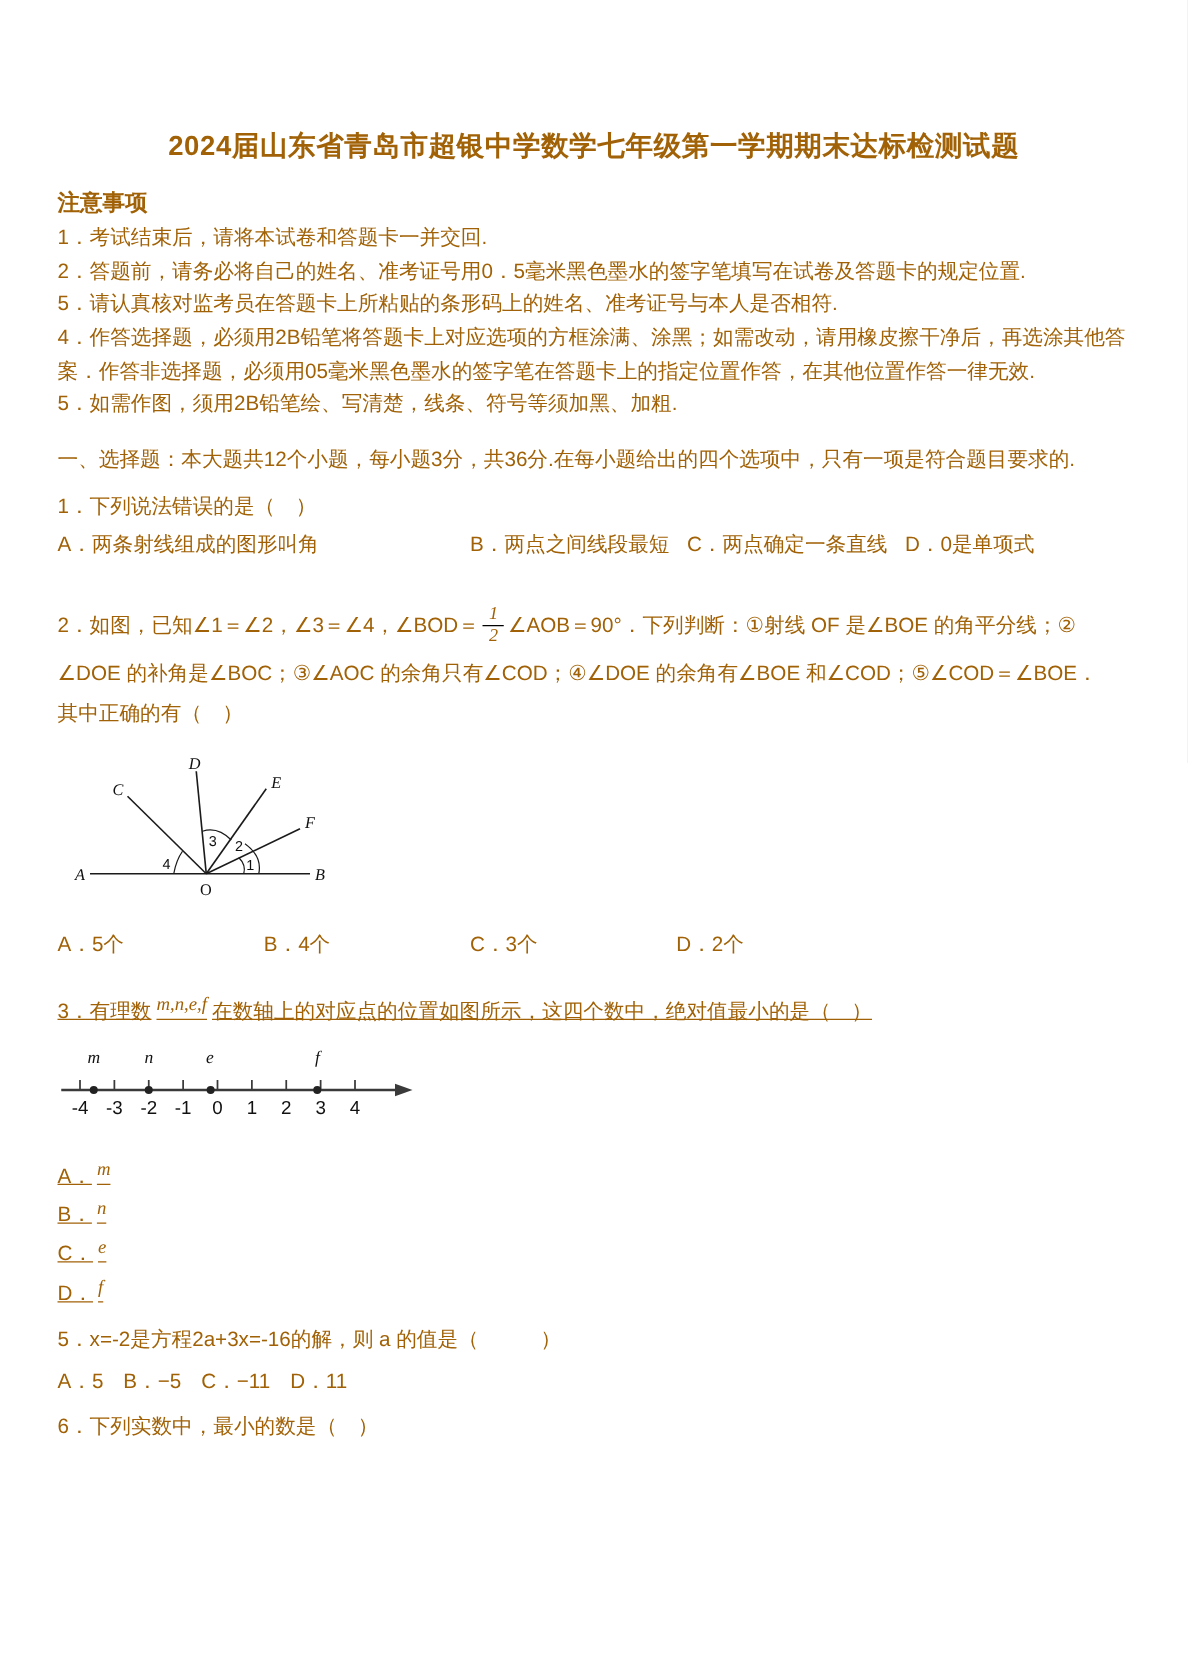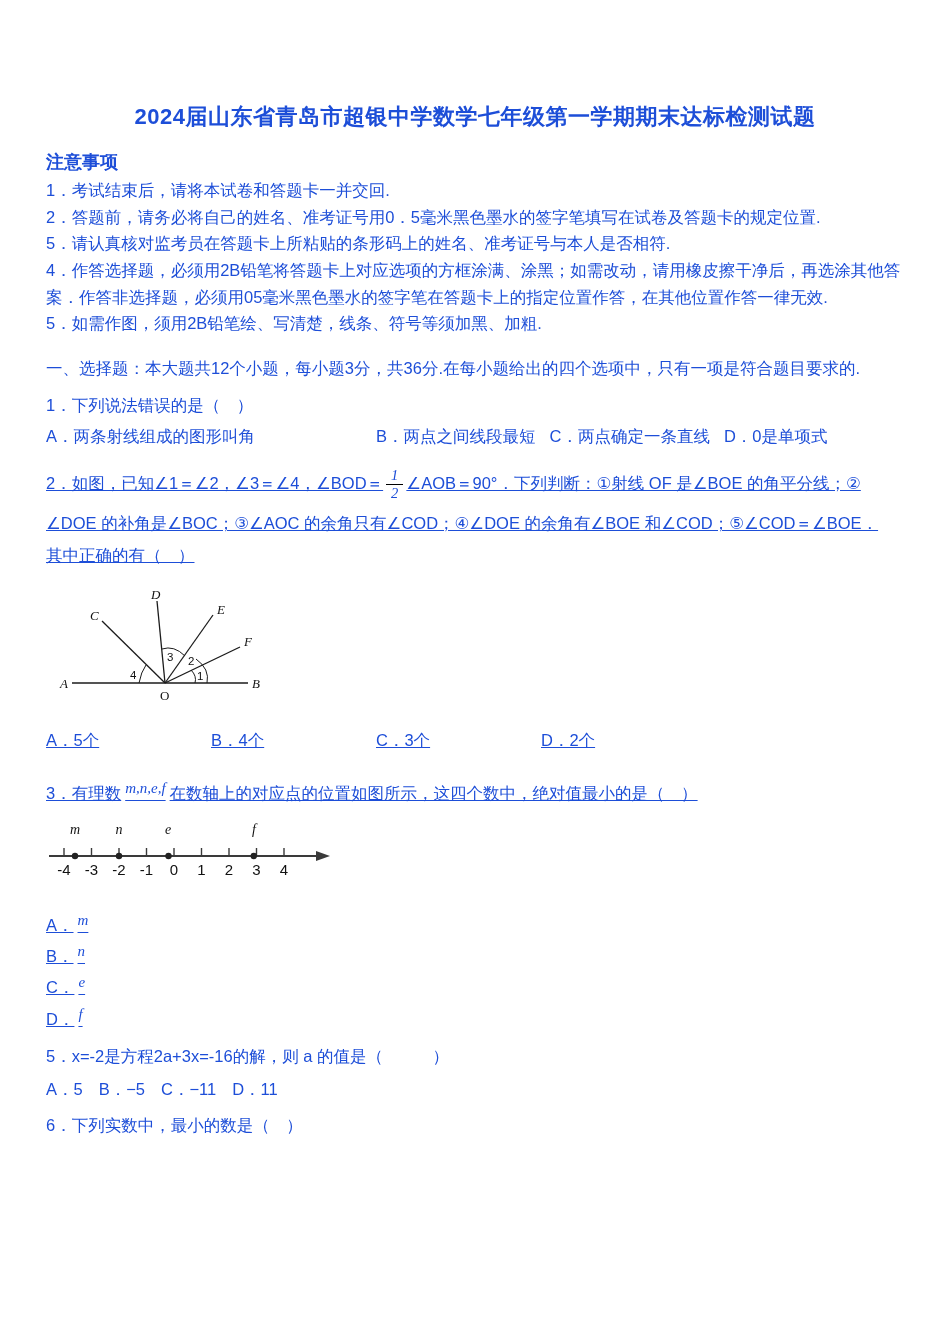--- a/index.html
+++ b/index.html
@@ -3,38 +3,38 @@
 <meta charset="utf-8">
 <title>Exam Paper</title>
 <style>
   * { margin:0; padding:0; box-sizing:border-box; }
   html,body { background:#e9e9e9; }
   .page {
     position:relative;
     width:950px; height:1344px;
     margin:0 auto;
     background:#ffffff;
-    color:#1d4ed8;
+    color:#a16207;
     font-family:"Liberation Sans","DejaVu Sans",sans-serif;
     padding:102px 46px 0 46px;
     overflow:hidden;
   }
   .title {
     font-size:22px; font-weight:700; text-align:center;
     margin-bottom:16px; letter-spacing:0.5px;
   }
   .notice-heading { font-size:18px; font-weight:700; line-height:1.6; }
   .notice-item { font-size:16.5px; line-height:1.62; }
   .section-heading { font-size:16.5px; line-height:1.62; margin-top:18px; }
   .stem, .opt-line { font-size:16.5px; line-height:1.9; }
   .q1 { margin-top:8px; }
   .q1-options { display:flex; font-size:16.5px; line-height:1.9; }
   .q1-options .opt-a { width:330px; }
   .q1-options .opt-b, .q1-options .opt-c { margin-right:14px; }
-  .q2 { margin-top:8px;text-decoration:underline; }
+  .q2 { margin-top:24px; }
   .q2-line1 { font-size:16.5px; line-height:1.6; padding:6px 0; }
   .frac {
     display:inline-flex; flex-direction:column; align-items:center;
     vertical-align:middle; margin:0 3px;
     font-family:"Liberation Serif","DejaVu Serif",serif; font-style:italic;
     font-size:14.5px; line-height:1.2;
   }
   .frac .num { padding:0 5px; border-bottom:1.3px solid #000; }
   .frac .den { padding:0 5px; }
   .figure-angle { display:block; margin:16px 0 6px 12px; }

